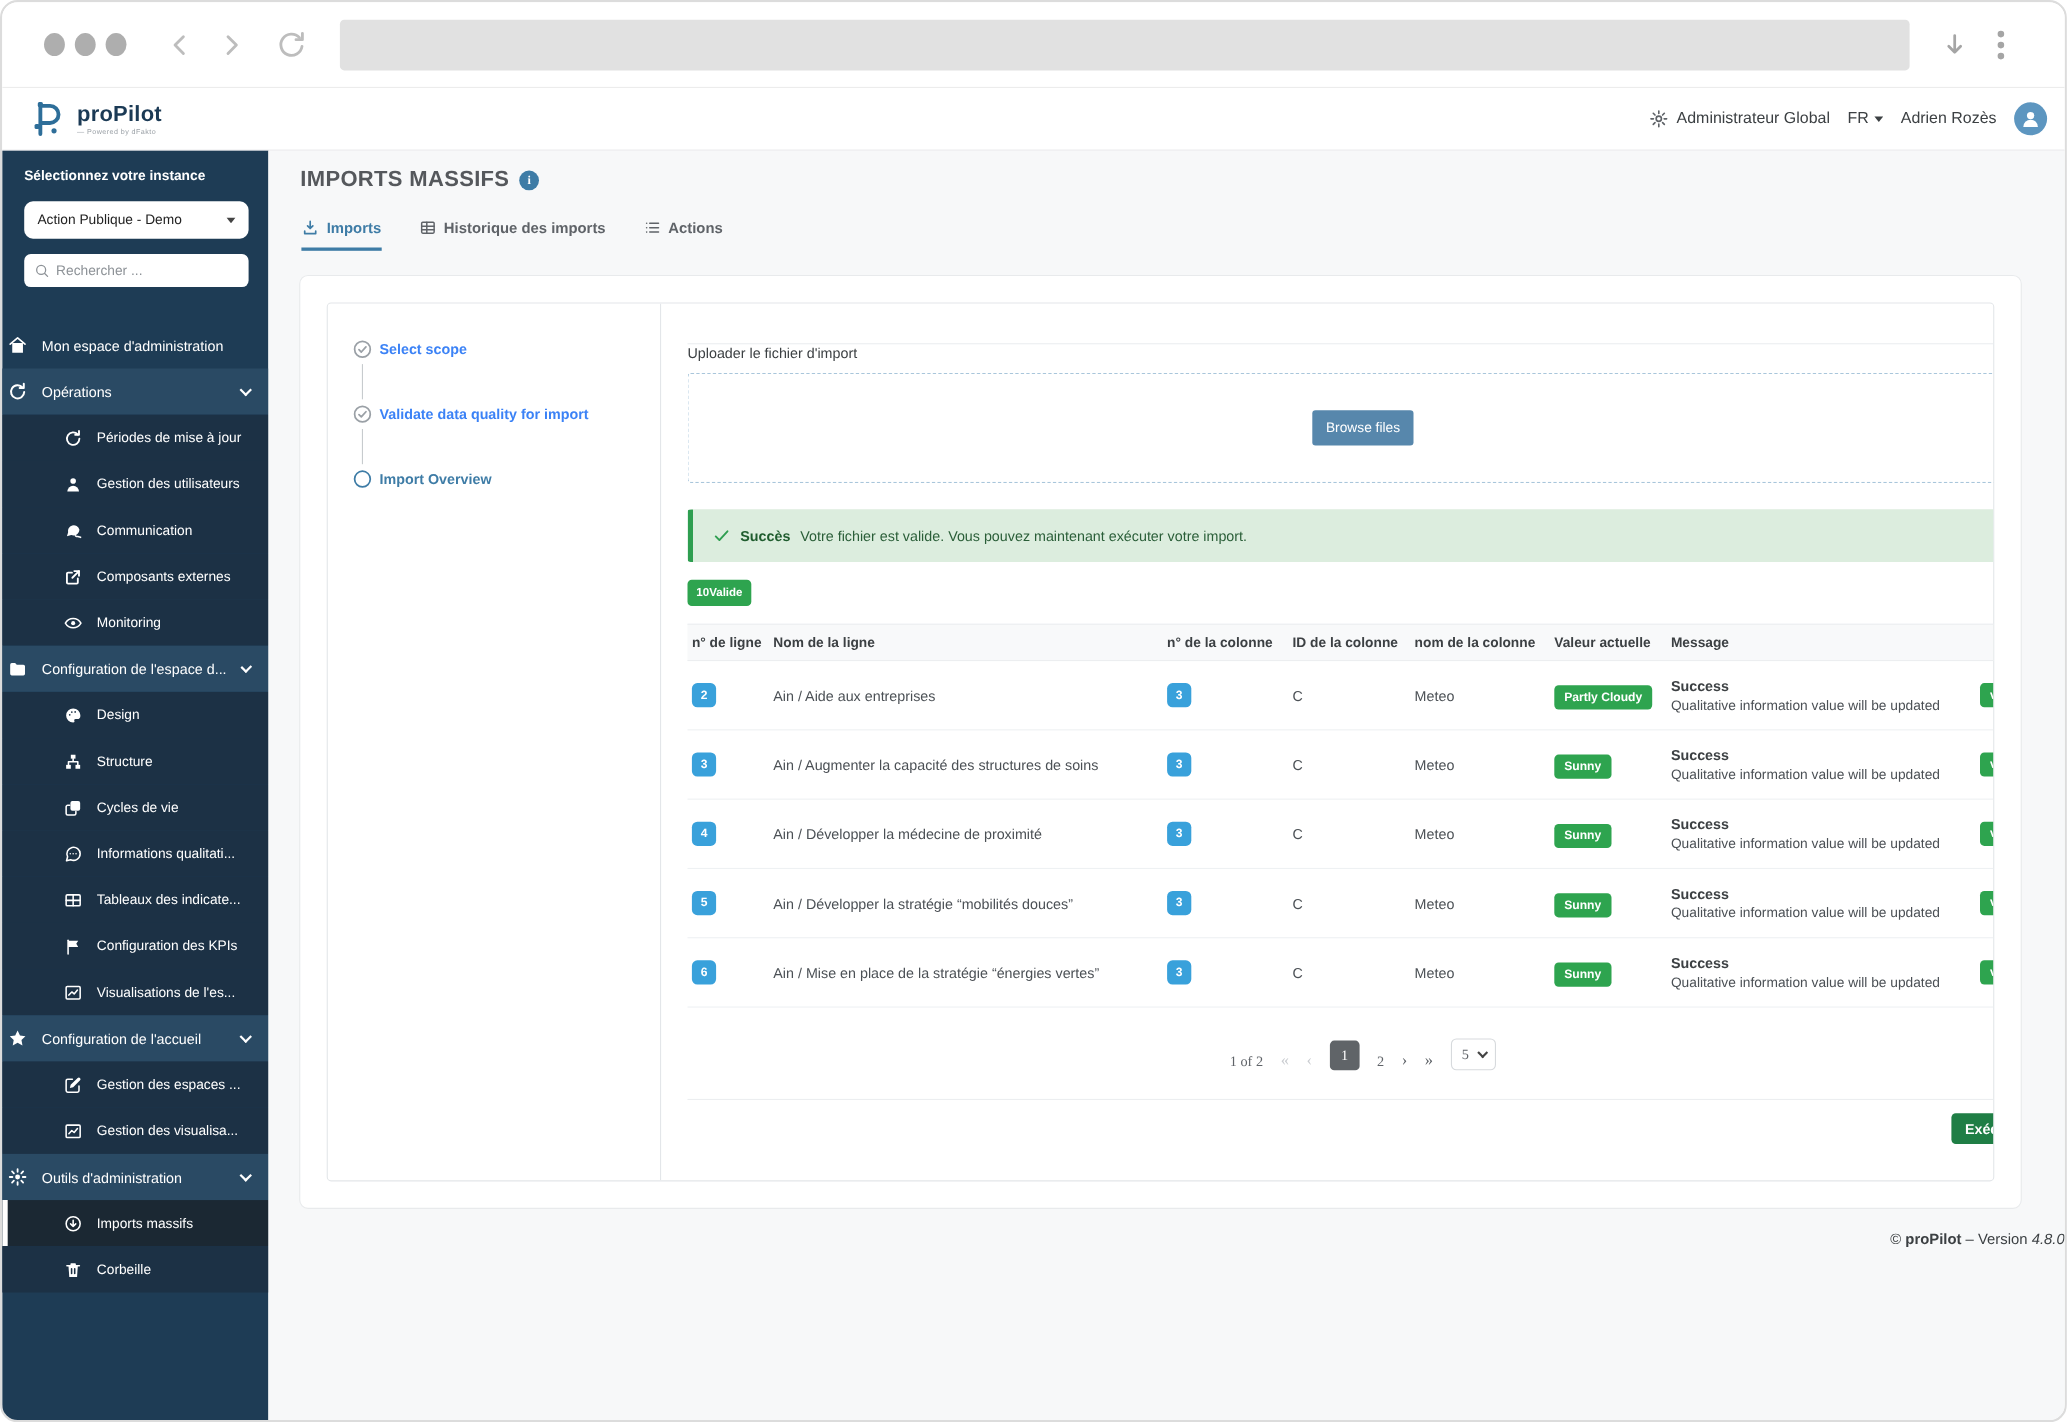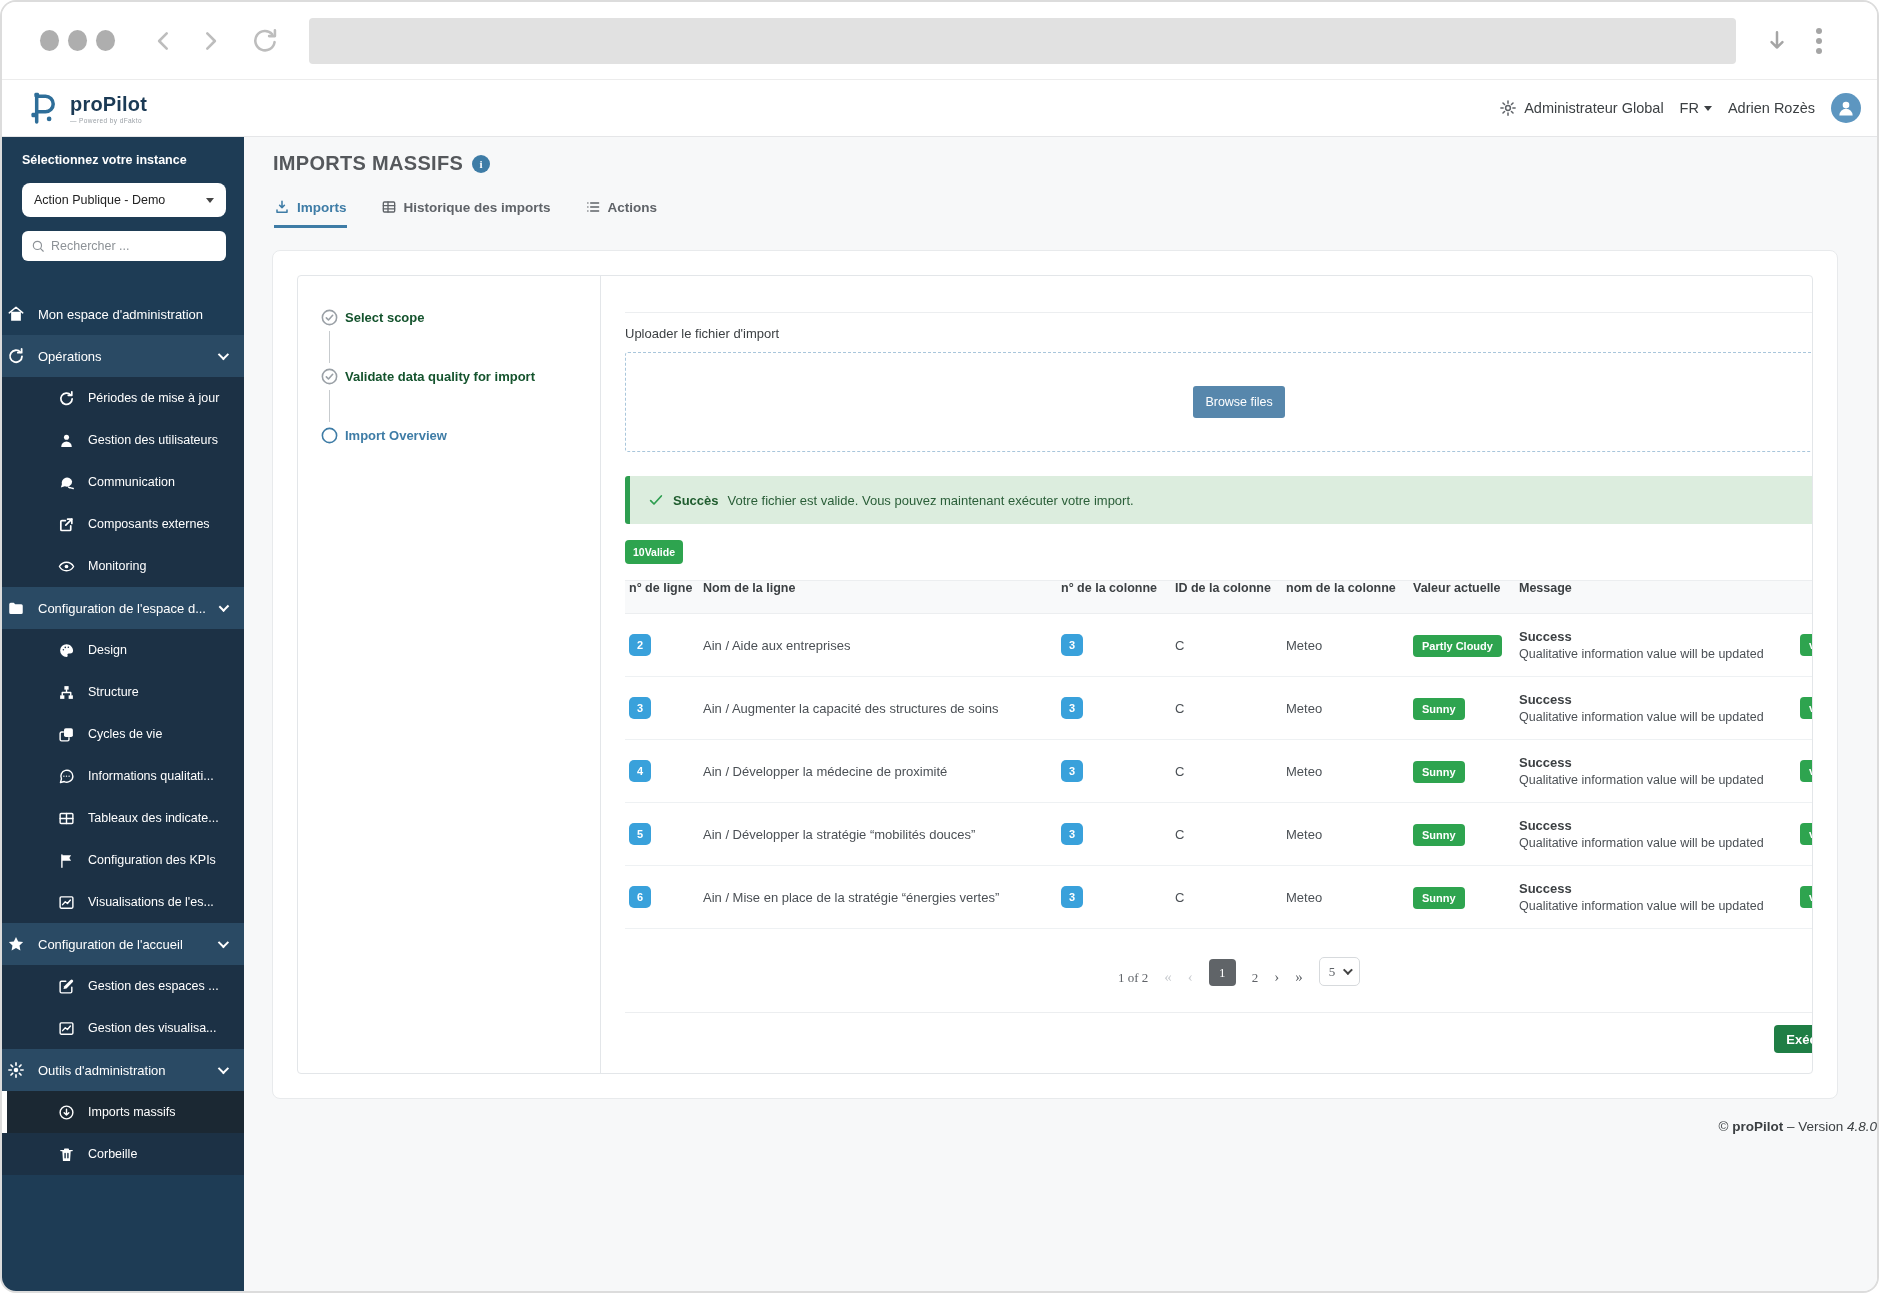--- a/index.html
+++ b/index.html
@@ -57,42 +57,42 @@
   .info-ic { width:18px; height:18px; border-radius:50%; background:#3e7ca6; color:#fff; font-size:11px; font-weight:bold; display:flex; align-items:center; justify-content:center; font-family:"Liberation Serif",serif; cursor:pointer; }
   .tabs { display:flex; gap:34px; margin-top:24px; padding-left:1px; }
   .tab { display:flex; align-items:center; gap:7px; font-size:13.5px; font-weight:bold; color:#5f6368; padding-bottom:10px; border-bottom:3px solid transparent; cursor:pointer; }
   .tab.active { color:#3e7ca6; border-bottom-color:#3e7ca6; }
 
   
   .card { margin:22px 39px 0 28px; background:#fff; border:1px solid #e8eaec; border-radius:8px; padding:24px; }
   .panel { display:flex; border:1px solid #e3e6e9; border-radius:4px; height:799px; overflow:hidden; }
   .steps { width:303px; flex:0 0 303px; border-right:1px solid #e3e6e9; padding:32px 0 0 22px; }
   .step { display:flex; align-items:center; gap:6px; }
-  .step-label { font-size:13px; font-weight:bold; color:#14532d; }
+  .step-label { font-size:13px; font-weight:bold; color:#3b82f6; }
   .step.active .step-label { color:#3e7ca6; }
   .connector { height:32px; border-left:1.5px solid #c7cbce; margin:4px 0 4px 9px; }
 
   .content { flex:1; padding:22px 14px 0 24px; display:flex; flex-direction:column; }
   .chips-row { display:flex; align-items:center; gap:12px; }
   .chip { background:#e4e6e9; border-radius:16px; height:30px; display:flex; align-items:center; padding:0 15px; font-size:12.5px; font-weight:bold; color:#51565b; white-space:nowrap; }
   .pencil-btn { width:34px; height:34px; border-radius:50%; border:1.5px solid #79a5c4; background:#fff; display:flex; align-items:center; justify-content:center; cursor:pointer; }
   .gen-btn { margin-left:auto; background:#5787ac; color:#fff; font-size:13px; border:none; border-radius:4px; height:33px; padding:0 17px; font-family:inherit; cursor:pointer; }
   .hr { border-top:1px solid #eceef0; margin-top:14px; }
-  .upload-label { margin-top:13px; font-size:13px; color:#3c4043; }
+  .upload-label { font-size:13px; color:#3c4043; }
   .dropzone { margin-top:11px; height:100px; border:1.5px dashed #a9c6db; border-radius:3px; display:flex; align-items:center; justify-content:center; }
   .browse-btn { background:#5787ac; color:#fff; font-size:12.5px; border:none; border-radius:3px; padding:9px 12px; font-family:inherit; cursor:pointer; }
 
   .alert { margin-top:24px; background:#dcedde; border-left:5px solid #2e9e50; border-radius:3px; height:48px; display:flex; align-items:center; padding:0 18px; gap:9px; }
   .alert-title { font-size:13px; font-weight:bold; color:#1f5c2e; }
   .alert-msg { font-size:13px; color:#2a5e38; }
   .alert-close { margin-left:auto; font-size:15px; color:#3c4043; cursor:pointer; }
 
   .valid-badge { margin-top:16px; align-self:flex-start; background:#2ea44f; color:#fff; font-size:10.5px; font-weight:bold; padding:6px 8px; border-radius:4px; }
 
-  .thead { margin-top:16px; display:flex; height:34px; background:#f8f9fa; border-top:1px solid #eceef0; border-bottom:1px solid #eceef0; font-size:12.5px; font-weight:bold; color:#3c4043; }
+  .thead { margin-top:16px; display:flex; align-items:center; height:34px; background:#f8f9fa; border-top:1px solid #eceef0; border-bottom:1px solid #eceef0; font-size:12.5px; font-weight:bold; color:#3c4043; }
   .trow { display:flex; align-items:center; height:63px; border-bottom:1px solid #eef1f3; font-size:13px; color:#4b5055; }
   .c1{width:78px; padding-left:4px;} .c2{width:326px;} .c3{width:114px;margin-left:32px;} .c4{width:111px;} .c5{width:127px;} .c6{width:106px;} .c7{width:281px;} .c8{flex:1; display:flex; justify-content:flex-end; padding-right:4px;}
   .numbadge { width:22px; height:22px; background:#39a1db; color:#fff; border-radius:5px; font-size:11px; font-weight:bold; display:flex; align-items:center; justify-content:center; }
   .gbadge { background:#2ea44f; color:#fff; border-radius:4px; font-size:11px; font-weight:bold; padding:5px 9px; white-space:nowrap; }
   .msg-title { font-size:13px; font-weight:bold; color:#3c4043; }
   .msg-detail { font-size:12.5px; color:#4b5055; margin-top:3px; }
 
   .pagination { margin-top:28px; display:flex; align-items:flex-end; justify-content:center; gap:16px; font-size:13px; color:#5f6368;font-family:Liberation Serif, serif; }
   .pg-arrow { font-size:15px; cursor:pointer; }
   .pg-arrow.disabled { color:#c9ccd0; }

